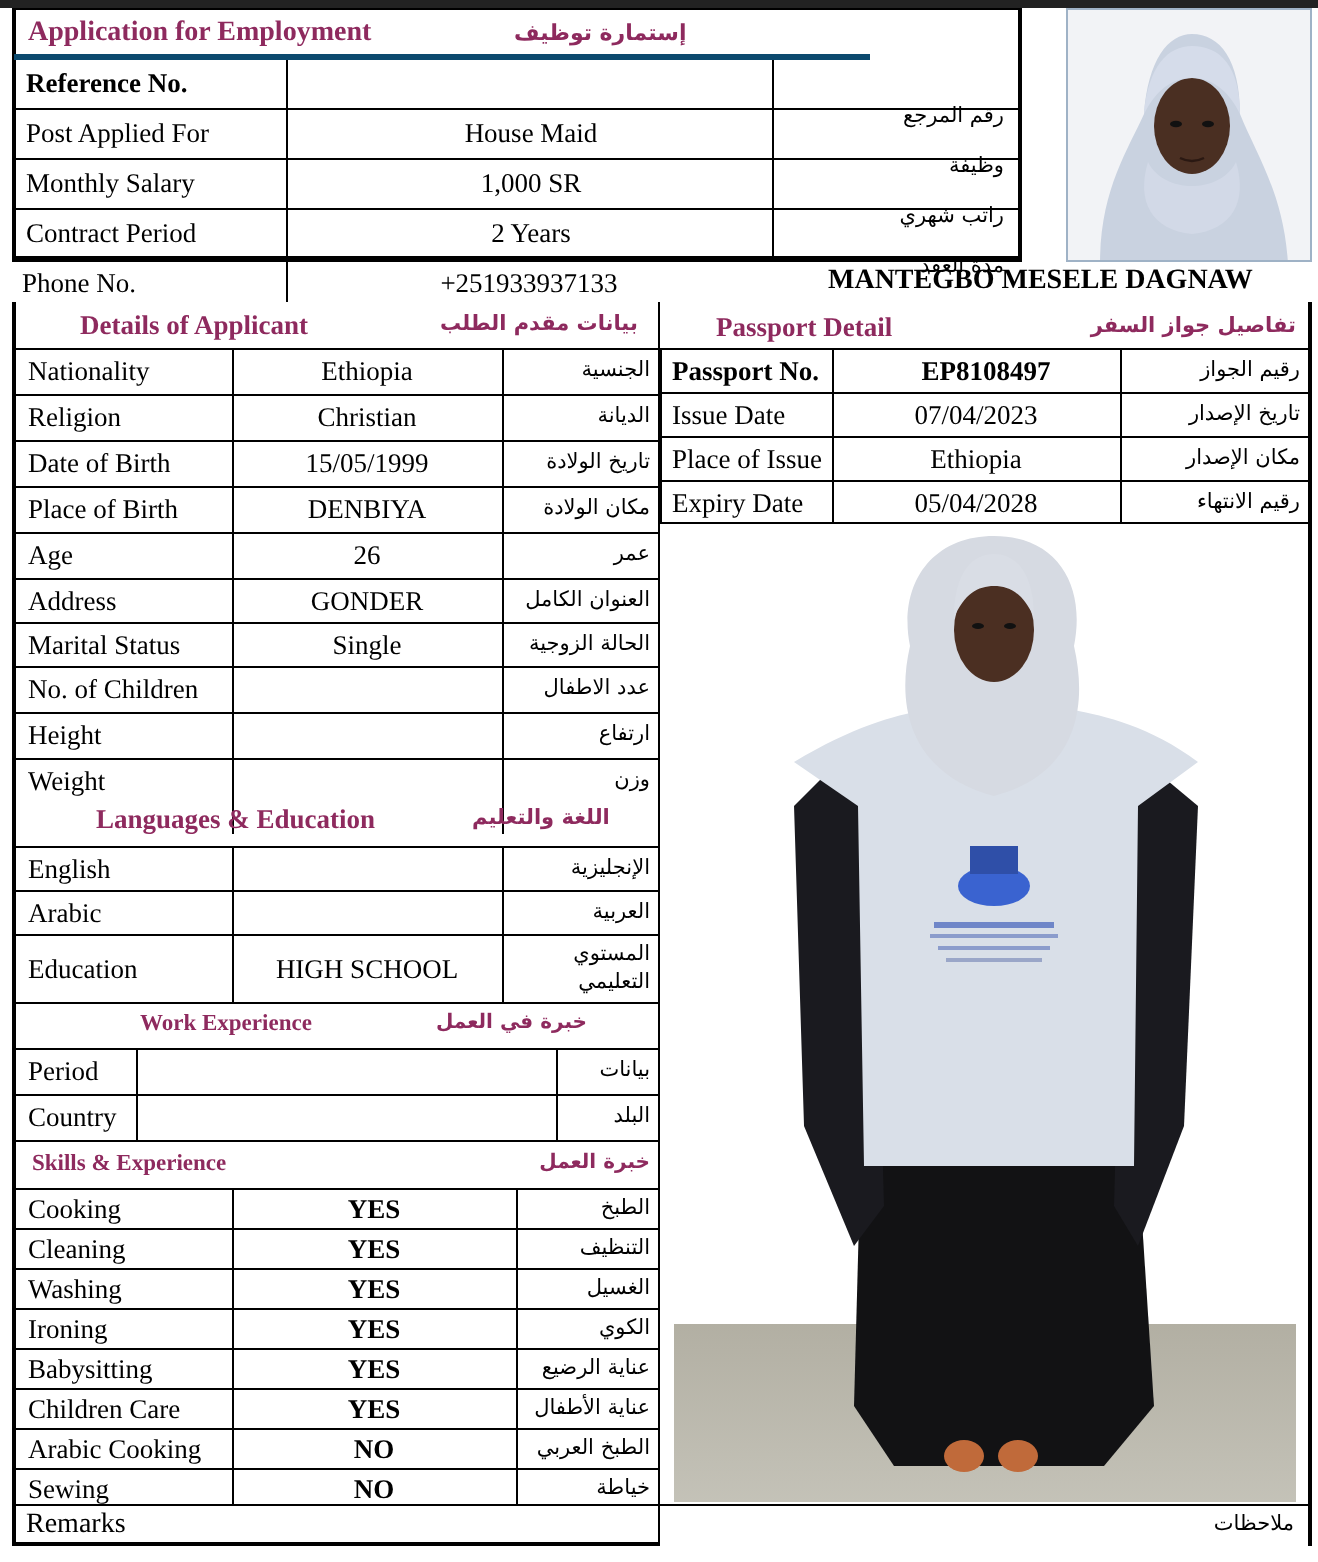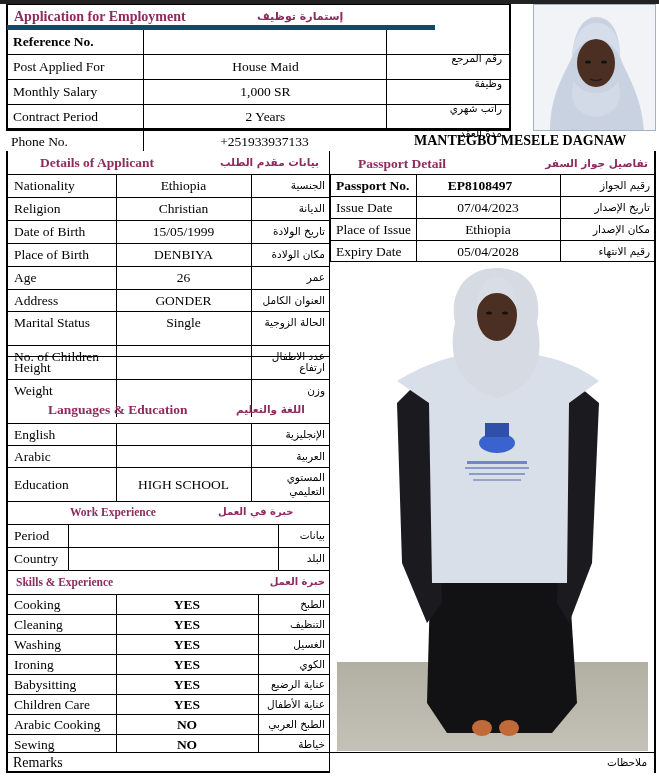--- a/index.html
+++ b/index.html
@@ -4,21 +4,21 @@
 <style>
   * { box-sizing: border-box; margin: 0; padding: 0; }
   html, body { width: 659px; height: 781px; background: #fff; overflow: hidden; }
   body { position: relative; font-family: "Liberation Serif", serif; font-size: 13px; color: #000; }
   .abs { position: absolute; }
   .ar { font-family: "DejaVu Sans", sans-serif; font-size: 10.5px; direction: rtl; }
   .maroon { color: #8e2a5e; font-weight: bold; }
   .top-bar { left: 0; top: 0; width: 659px; height: 4px; background: #222; }
   
   .hdr-box { left: 6px; top: 4px; width: 505px; height: 127px; border: 2px solid #000; border-top: 1px solid #000; }
-  .hdr-title-row { left: 7px; top: 5px; width: 428px; height: 25px; border-bottom: 5px solid #0c4a6e; }
+  .hdr-title-row { left: 7px; top: 5px; width: 428px; height: 25px; border-bottom: 3px solid #0c4a6e; }
   .hdr-title-row .en { position: absolute; left: 7px; top: 4px; font-size: 14px; }
   .hdr-title-row .arl { position: absolute; left: 250px; top: 5px; font-size: 11px; }
   .hdr-row { left: 7px; width: 503px; height: 25px; border-bottom: 1px solid #000; }
   .hdr-row .c1 { position: absolute; left: 6px; top: 4px; font-size: 13.5px; }
   .hdr-row .c2 { position: absolute; left: 137px; width: 243px; top: 4px; text-align: center; font-size: 13.5px; }
   .hdr-row .c3 { position: absolute; right: 8px; top: 22px; }
   .hdr-vline { width: 1px; background: #000; }
   .photo-head { left: 533px; top: 4px; width: 123px; height: 127px; border: 1px solid #9fb2c6; background: linear-gradient(#f4f5f7, #eceef1); overflow: hidden; }
   .phone-row { left: 6px; top: 131px; width: 650px; height: 20px; }
   
@@ -124,21 +124,21 @@
   <div class="row" style="top:138px; height:23px;">
     <span class="lbl">Address</span>
     <span class="val" style="left:108px; width:135px;">GONDER</span>
     <span class="arv ar">العنوان الكامل</span>
   </div>
   <div class="row" style="top:160px; height:22px;">
     <span class="lbl">Marital Status</span>
     <span class="val" style="left:108px; width:135px;">Single</span>
     <span class="arv ar">الحالة الزوجية</span>
   </div>
-  <div class="row" style="top:194px; height:23px;">
+  <div class="row" style="top:182px; height:23px;">
     <span class="lbl">No. of Children</span>
     <span class="val" style="left:108px; width:135px;"></span>
     <span class="arv ar">عدد الاطفال</span>
   </div>
   <div class="row" style="top:205px; height:23px;">
     <span class="lbl">Height</span>
     <span class="val" style="left:108px; width:135px;"></span>
     <span class="arv ar">ارتفاع</span>
   </div>
   <div class="row" style="top:228px; height:22px;">
@@ -239,21 +239,21 @@
     <span class="maroon" style="font-size:13.5px;">Passport Detail</span>
   </div>
   <span class="abs ar maroon" style="right:6px; top:6px;">تفاصيل جواز السفر</span>
 
   <div class="vcol" style="left:0; top:23px; height:88px;"></div>
   <div class="vcol" style="left:86px; top:23px; height:88px;"></div>
   <div class="vcol" style="left:230px; top:23px; height:88px;"></div>
 
   <div class="row" style="top:23px; height:22px;">
     <span class="lbl" style="font-weight:bold; left:6px;">Passport No.</span>
-    <span class="val" style="left:78px; width:144px; font-weight:bold;">EP8108497</span>
+    <span class="val" style="left:91px; width:144px; font-weight:bold;">EP8108497</span>
     <span class="arv ar">رقيم الجواز</span>
   </div>
   <div class="row" style="top:45px; height:22px;">
     <span class="lbl">Issue Date</span>
     <span class="val" style="left:86px; width:144px;">07/04/2023</span>
     <span class="arv ar">تاريخ الإصدار</span>
   </div>
   <div class="row" style="top:67px; height:22px;">
     <span class="lbl">Place of Issue</span>
     <span class="val" style="left:86px; width:144px;">Ethiopia</span>

